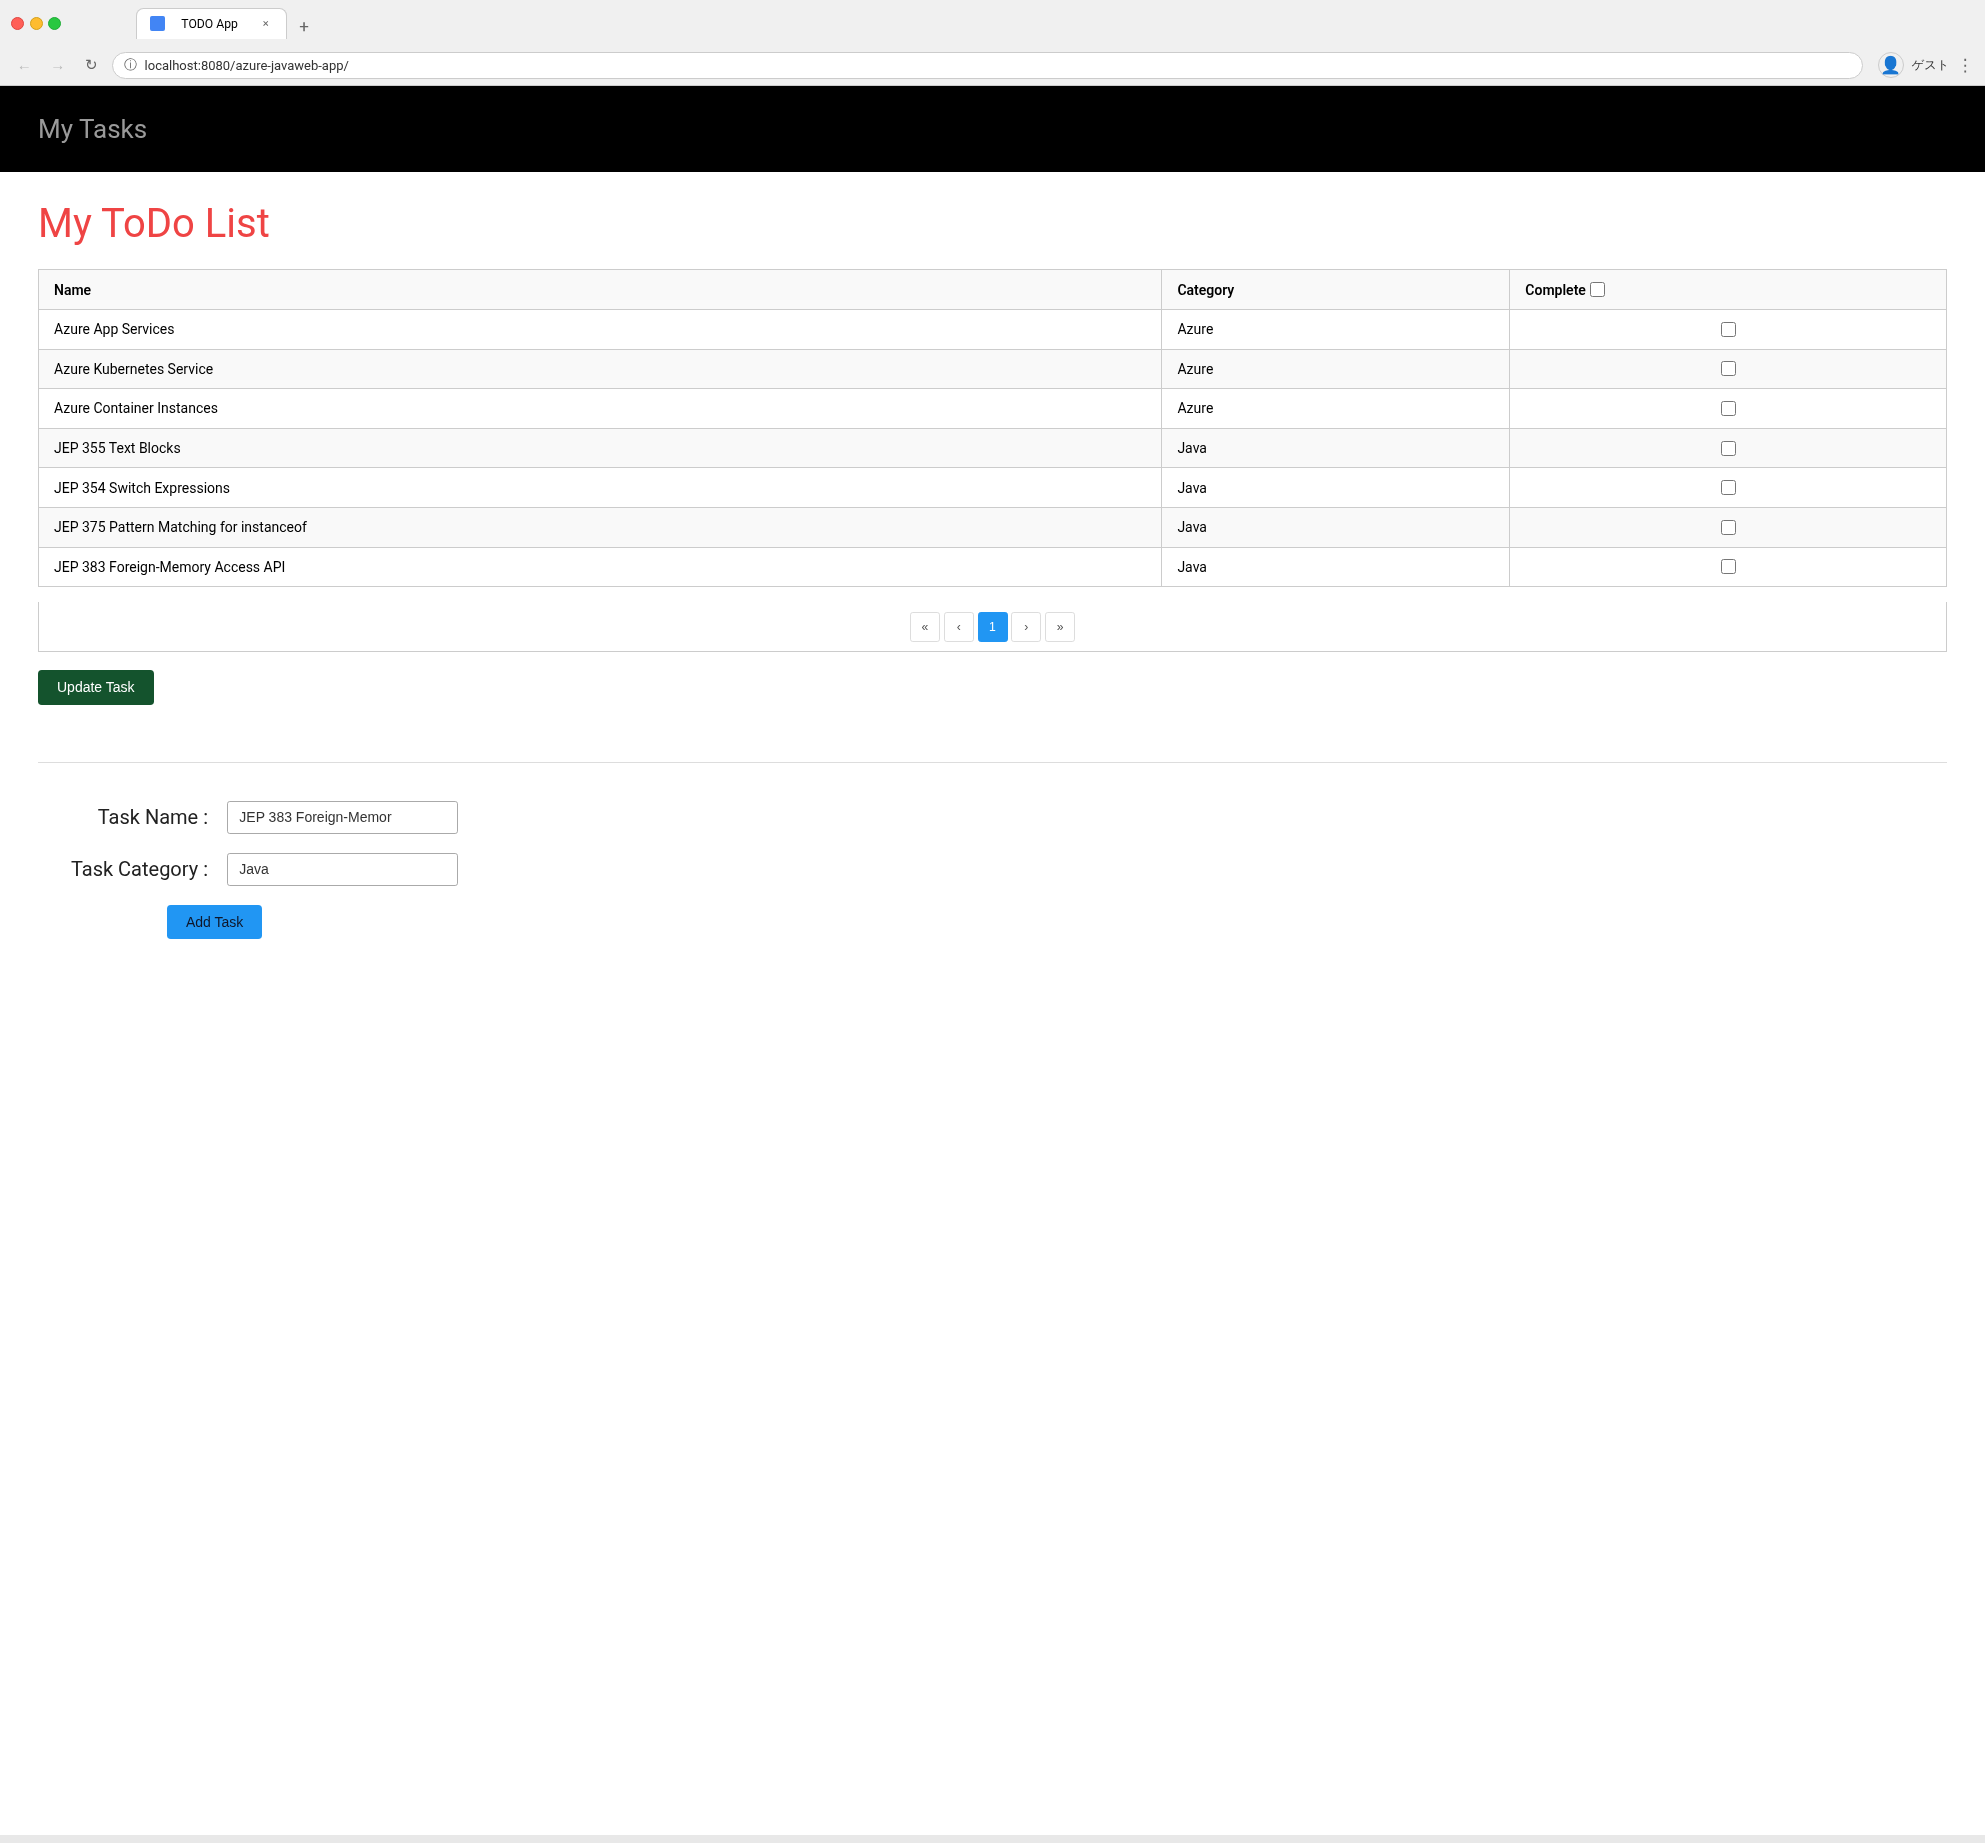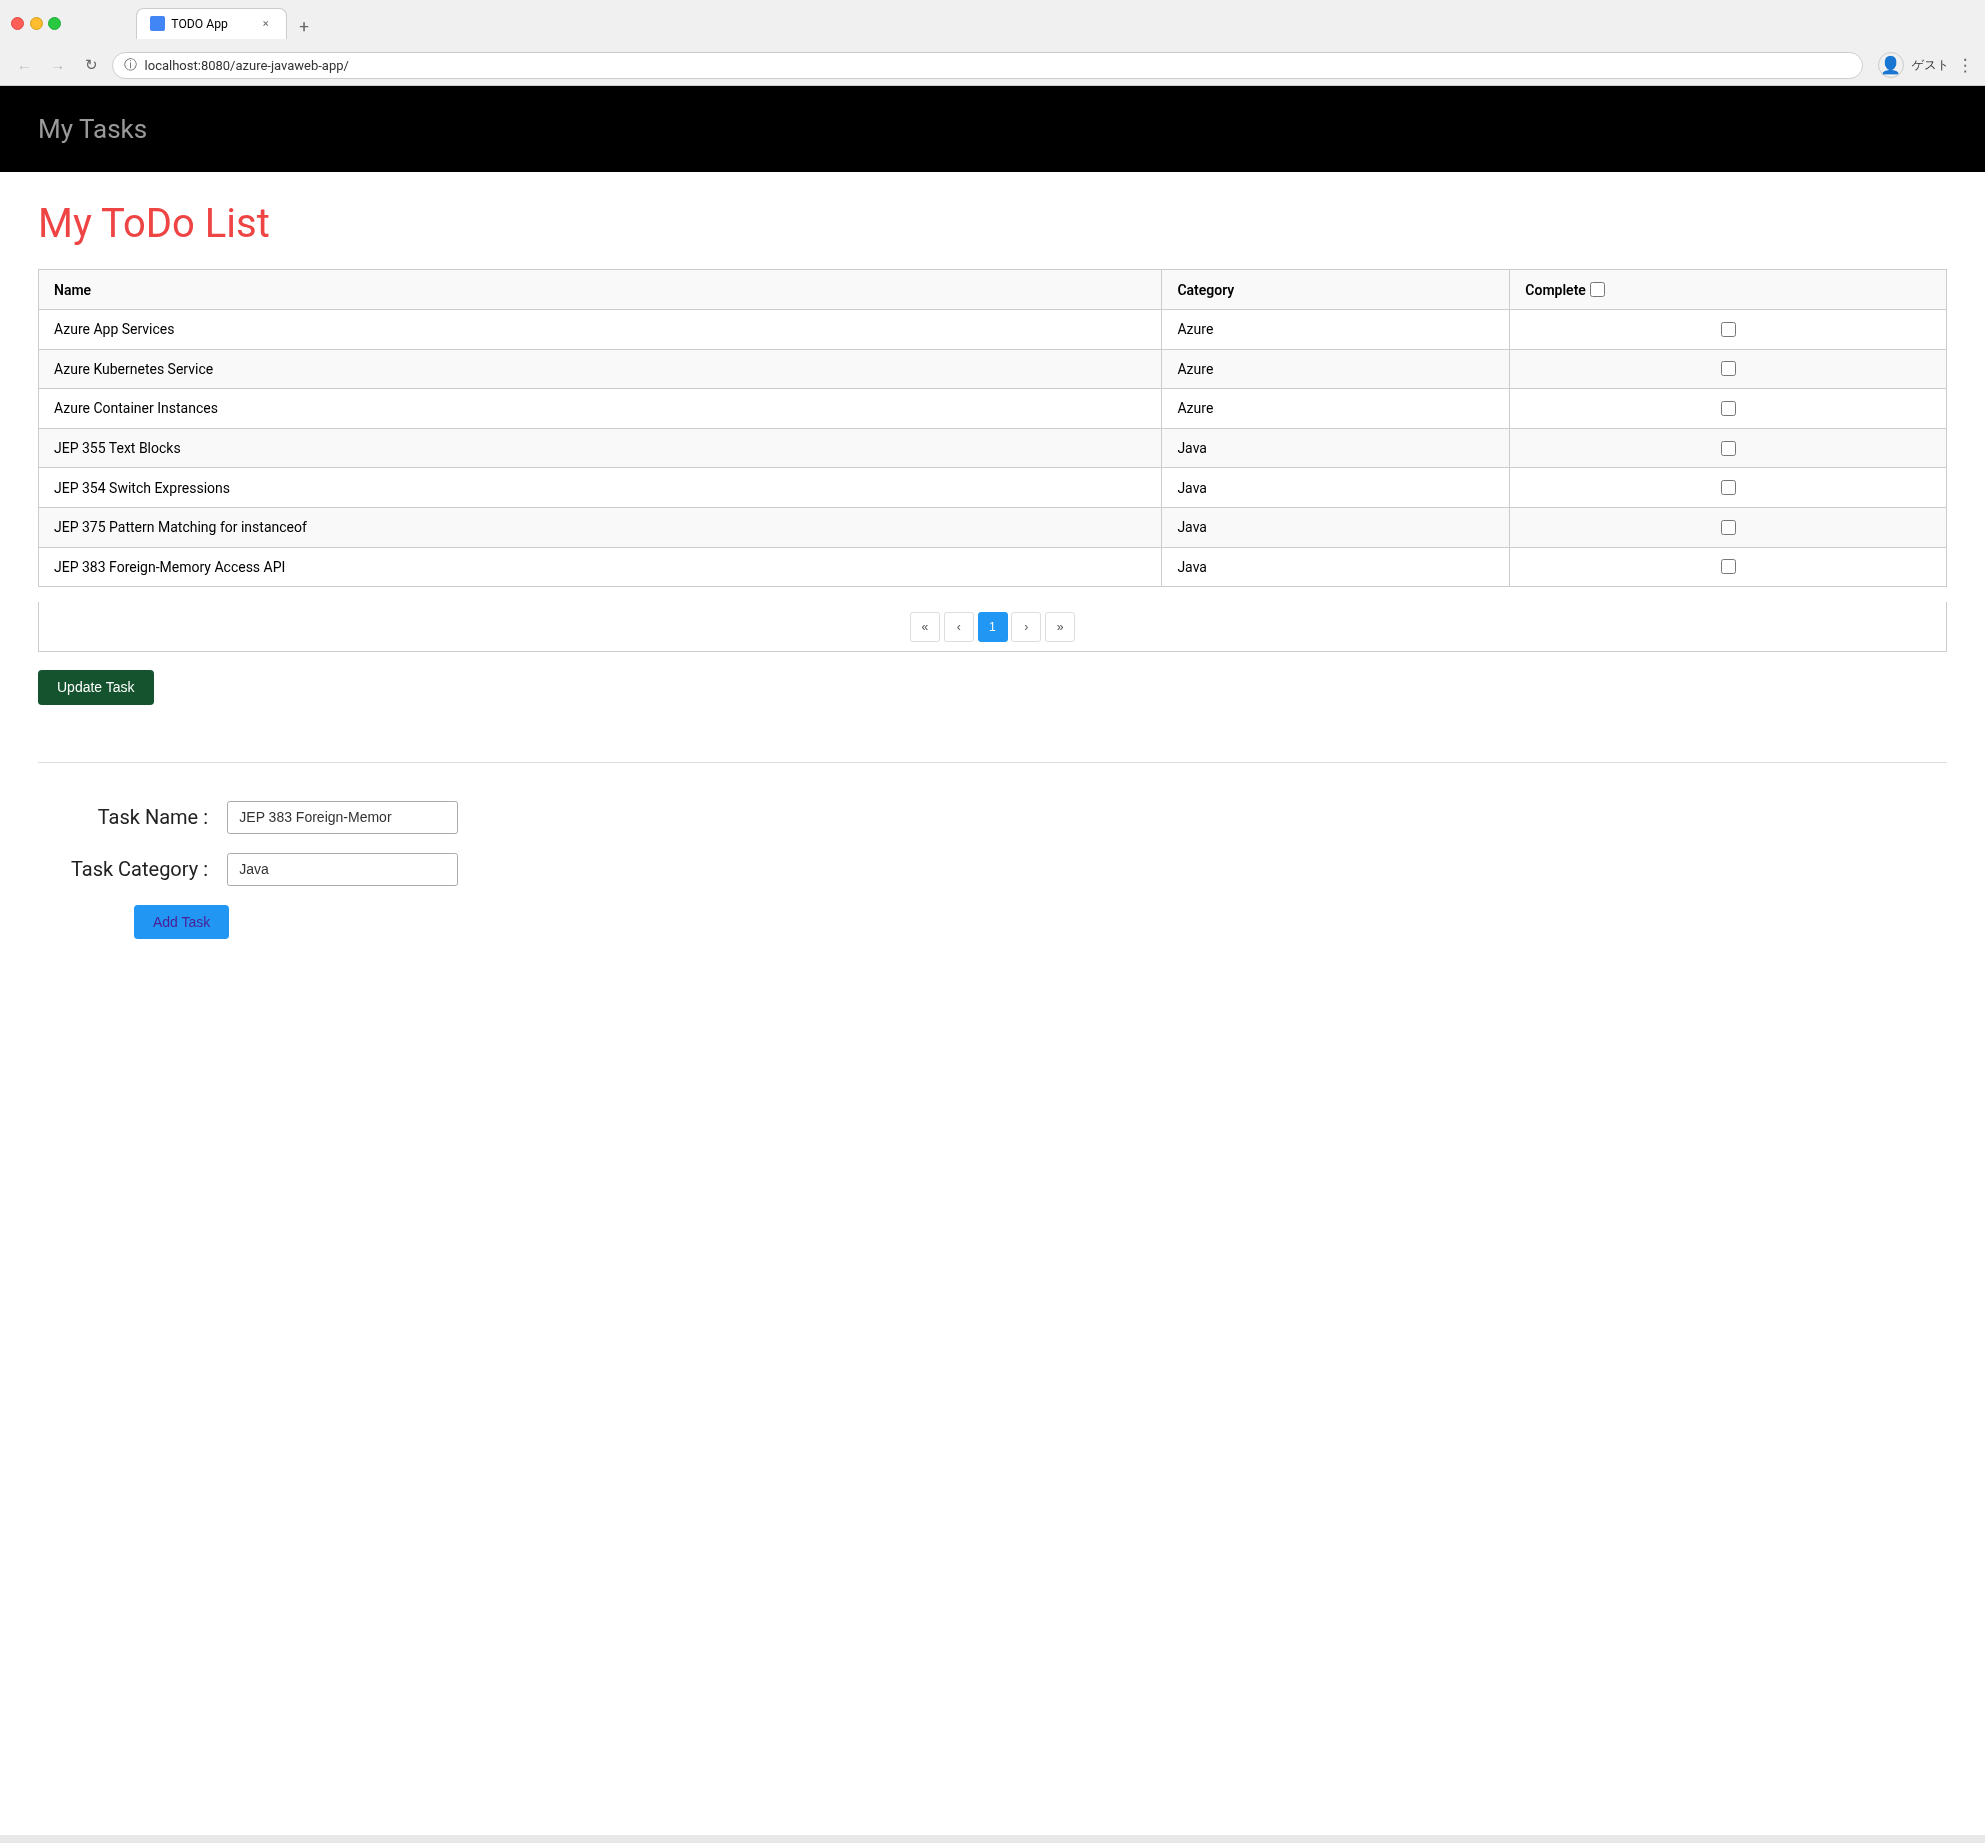--- a/index.html
+++ b/index.html
@@ -49,21 +49,21 @@
       display: flex;
       align-items: flex-end;
       padding: 0 11.3px;
       margin-left: 56px;
       gap: 0;
     }
 
     .tab {
       display: flex;
       align-items: center;
-      gap: 6px;
+      gap: 16px;
       padding: 7.5px 13px;
       background: #fff;
       border-radius: 7.5px 7.5px 0 0;
       border: 0.9px solid #ccc;
       border-bottom: none;
       font-size: 12.2px;
       min-width: 151px;
       position: relative;
     }
 
@@ -331,27 +331,27 @@
       border: 0.9px solid #aaa;
       border-radius: 2.8px;
       padding: 7.5px 11.3px;
       font-size: 14px;
       width: 231px;
       color: #333;
     }
 
     .add-task-btn {
       background: #2196f3;
-      color: #4c1d95;
+      color: #0f172a;
       border: none;
       padding: 9.4px 19px;
       font-size: 14px;
       border-radius: 3.8px;
       cursor: pointer;
-      margin-left: 77px;
+      margin-left: 110px;
     }
   </style>
 </head>
 <body>
 
 <div class="browser-chrome">
   <div class="browser-titlebar">
     <div class="traffic-lights">
       <span class="traffic-light close"></span>
       <span class="traffic-light minimize"></span>

